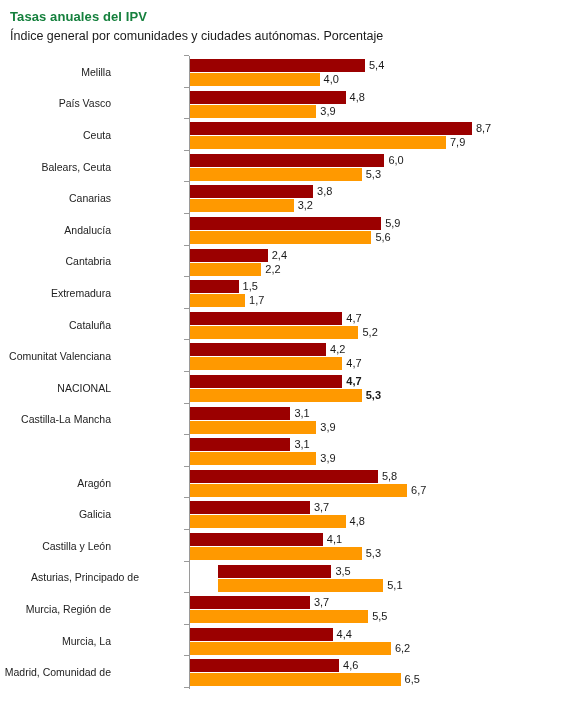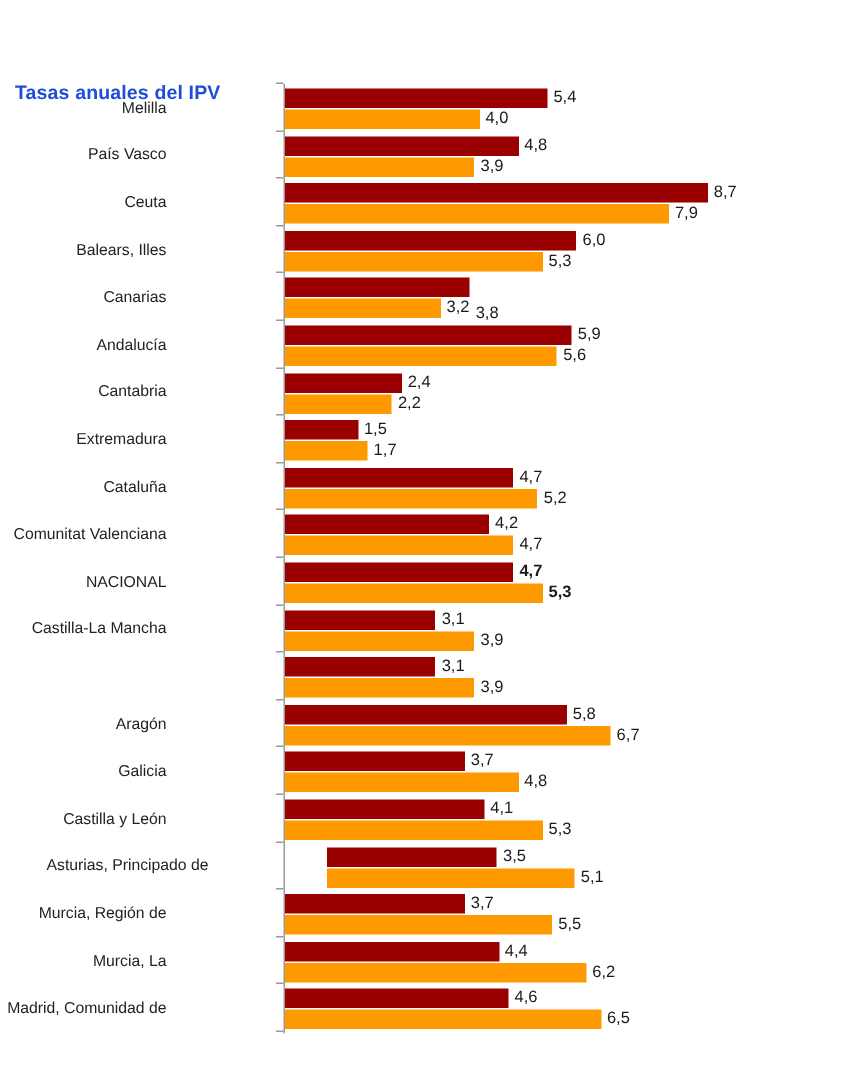--- a/index.html
+++ b/index.html
@@ -17,24 +17,23 @@
     overflow: hidden;
     background: #ffffff;
   }
   
   .title {
     position: absolute;
     left: 10px;
     top: 9px;
     font-size: 13px;
     font-weight: bold;
-    color: #1d4ed8;
+    color: #15803d;
     letter-spacing: 0.1px;
     white-space: nowrap;
-    margin-top: 45px;
   }
   .subtitle {
     position: absolute;
     left: 10px;
     top: 29px;
     font-size: 12.5px;
     font-weight: normal;
     color: #1a1a1a;
     white-space: nowrap;
   }
@@ -121,20 +120,21 @@
     display: inline-block;
     flex: 0 0 auto;
   }
 </style>
 </head>
 <body>
 
 <div id="page">
 
   <div class="title">Tasas anuales del IPV</div>
+  <div class="subtitle">Índice general por comunidades y ciudades autónomas. Porcentaje</div>
 
   <div id="plot">
     <div class="axis-line"></div>
     <div id="groups">
         <div class="group" style="top: 2px; height: 31.6px;">
           <div class="cat-label">Melilla</div>
           <div class="bar s1" style="width: 174.96px; top: 3px; background: rgb(155, 0, 0);"></div>
           <div class="bar-value" style="left: 368.96px; top: 3px;">5,4</div>
           <div class="bar s2" style="width: 129.6px; top: 17px; background: rgb(255, 153, 0);"></div>
           <div class="bar-value" style="left: 323.6px; top: 17px;">4,0</div>
@@ -147,30 +147,30 @@
           <div class="bar-value" style="left: 320.36px; top: 17px;">3,9</div>
         </div>
         <div class="group" style="top: 65.2px; height: 31.6px;">
           <div class="cat-label">Ceuta</div>
           <div class="bar s1" style="width: 281.88px; top: 3px; background: rgb(155, 0, 0);"></div>
           <div class="bar-value" style="left: 475.88px; top: 3px;">8,7</div>
           <div class="bar s2" style="width: 255.96px; top: 17px; background: rgb(255, 153, 0);"></div>
           <div class="bar-value" style="left: 449.96px; top: 17px;">7,9</div>
         </div>
         <div class="group" style="top: 96.8px; height: 31.6px;">
-          <div class="cat-label">Balears, Illes</div>
+          <div class="cat-label">Balears, Ceuta</div>
           <div class="bar s1" style="width: 194.4px; top: 3px; background: rgb(155, 0, 0);"></div>
           <div class="bar-value" style="left: 388.4px; top: 3px;">6,0</div>
           <div class="bar s2" style="width: 171.72px; top: 17px; background: rgb(255, 153, 0);"></div>
           <div class="bar-value" style="left: 365.72px; top: 17px;">5,3</div>
         </div>
         <div class="group" style="top: 128.4px; height: 31.6px;">
           <div class="cat-label">Canarias</div>
           <div class="bar s1" style="width: 123.12px; top: 3px; background: rgb(155, 0, 0);"></div>
-          <div class="bar-value" style="left: 317.12px; top: 21px; text-align: center;">3,8</div>
+          <div class="bar-value" style="left: 317.12px; top: 3px; text-align: center;">3,8</div>
           <div class="bar s2" style="width: 103.68px; top: 17px; background: rgb(255, 153, 0);"></div>
           <div class="bar-value" style="left: 297.68px; top: 17px;">3,2</div>
         </div>
         <div class="group" style="top: 160px; height: 31.6px;">
           <div class="cat-label">Andalucía</div>
           <div class="bar s1" style="width: 191.16px; top: 3px; background: rgb(155, 0, 0);"></div>
           <div class="bar-value" style="left: 385.16px; top: 3px;">5,9</div>
           <div class="bar s2" style="width: 181.44px; top: 17px; background: rgb(255, 153, 0);"></div>
           <div class="bar-value" style="left: 375.44px; top: 17px;">5,6</div>
         </div>

